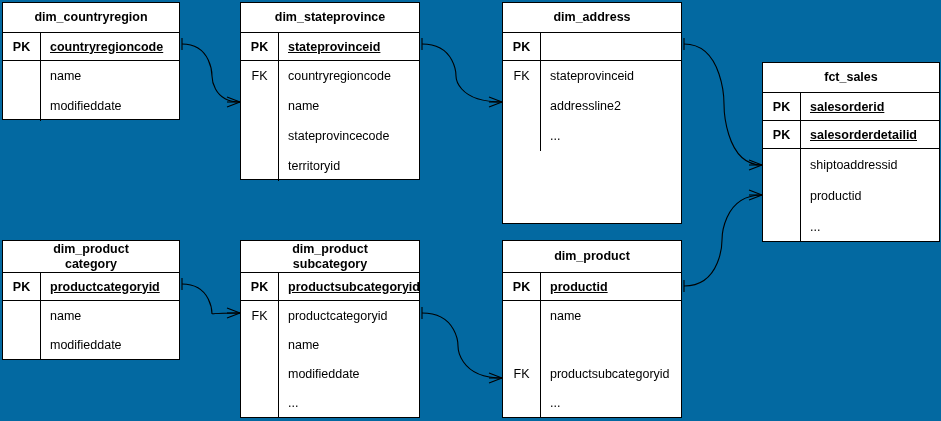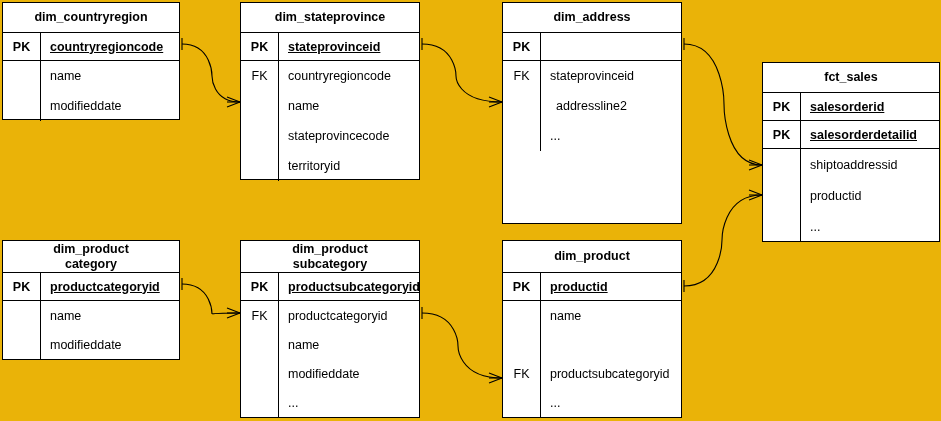--- a/index.html
+++ b/index.html
@@ -4,21 +4,21 @@
 <style>
   html, body {
     margin: 0;
     padding: 0;
     background: #ffffff;
   }
   #canvas {
     position: relative;
     width: 941px;
     height: 421px;
-    background: #eab308;
+    background: #0369a1;
     font-family: "Liberation Sans", sans-serif;
     overflow: hidden;
   }
   .entity {
     position: absolute;
     box-sizing: border-box;
     border: 1.5px solid #000000;
     background: #ffffff;
   }
   .entity-title {
@@ -177,21 +177,21 @@
       </div>
       <div class="entity" style="left: 502px; top: 2px; width: 180px; height: 222px;">
         <div class="entity-title" style="height: 30px;">dim_address</div>
         <div class="row sep" style="height: 28px;">
           <div class="key-cell pk">PK</div>
         </div>
         <div class="row" style="height: 30px;">
           <div class="key-cell">FK</div>
           <div class="attr-cell">stateprovinceid</div>
         </div>
-        <div class="row" style="height: 30px; gap: 6px;">
+        <div class="row" style="height: 30px;">
           <div class="key-cell"></div>
           <div class="attr-cell">addressline2</div>
         </div>
         <div class="row" style="height: 30px;">
           <div class="key-cell"></div>
           <div class="attr-cell">...</div>
         </div>
       </div>
       <div class="entity" style="left: 762px; top: 62px; width: 178px; height: 180px;">
         <div class="entity-title" style="height: 30px;">fct_sales</div>

